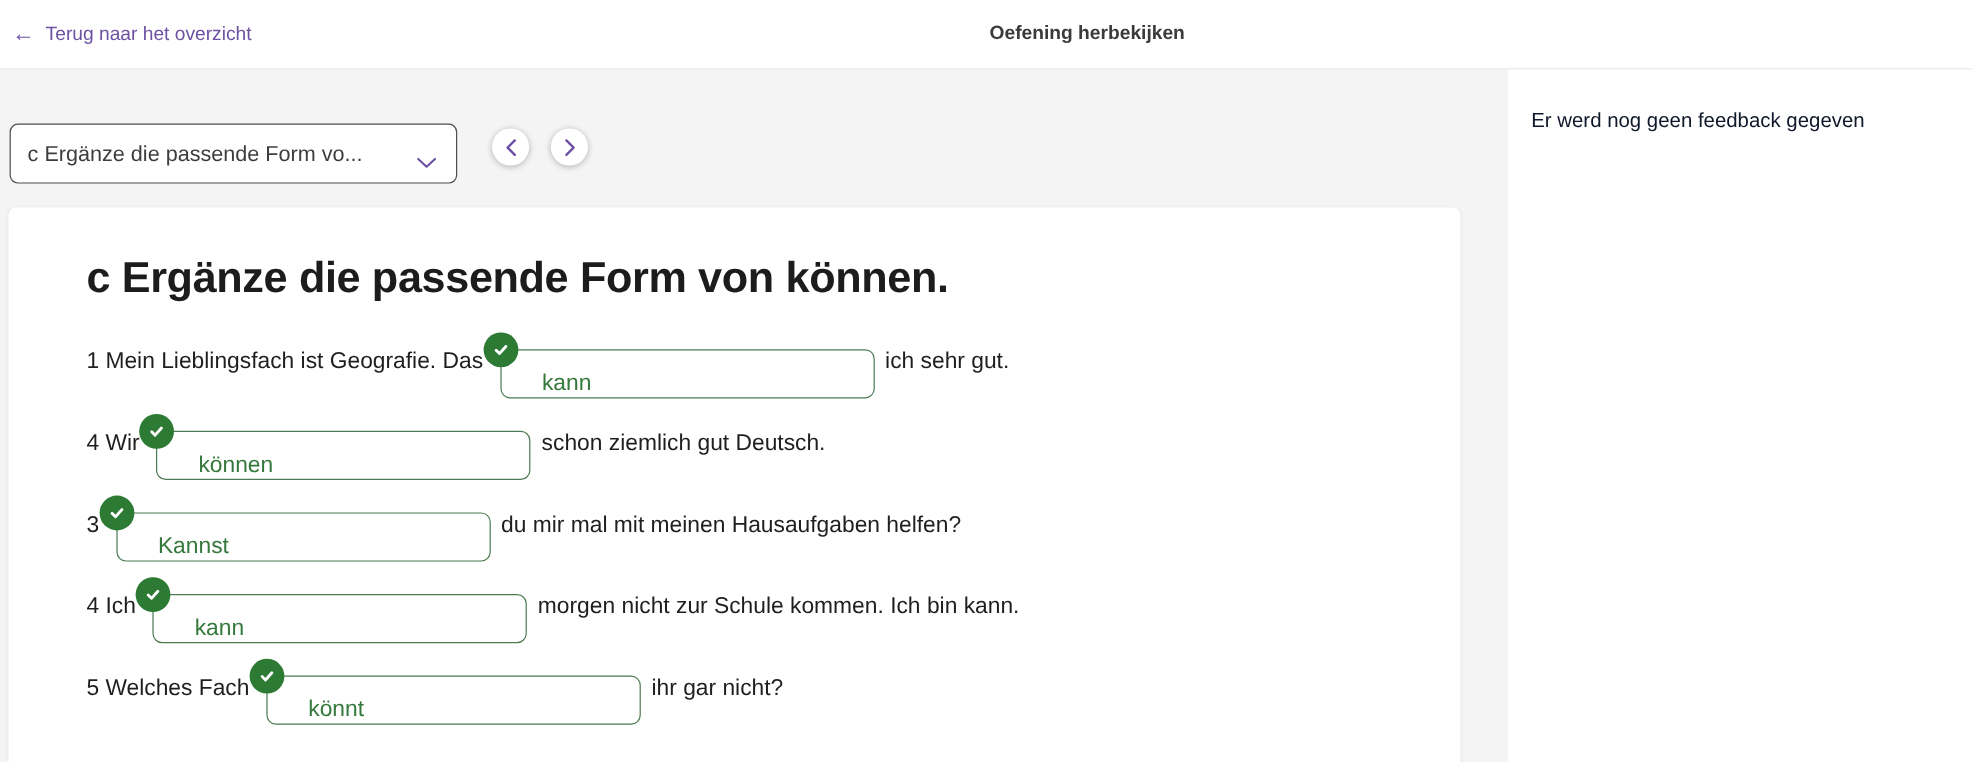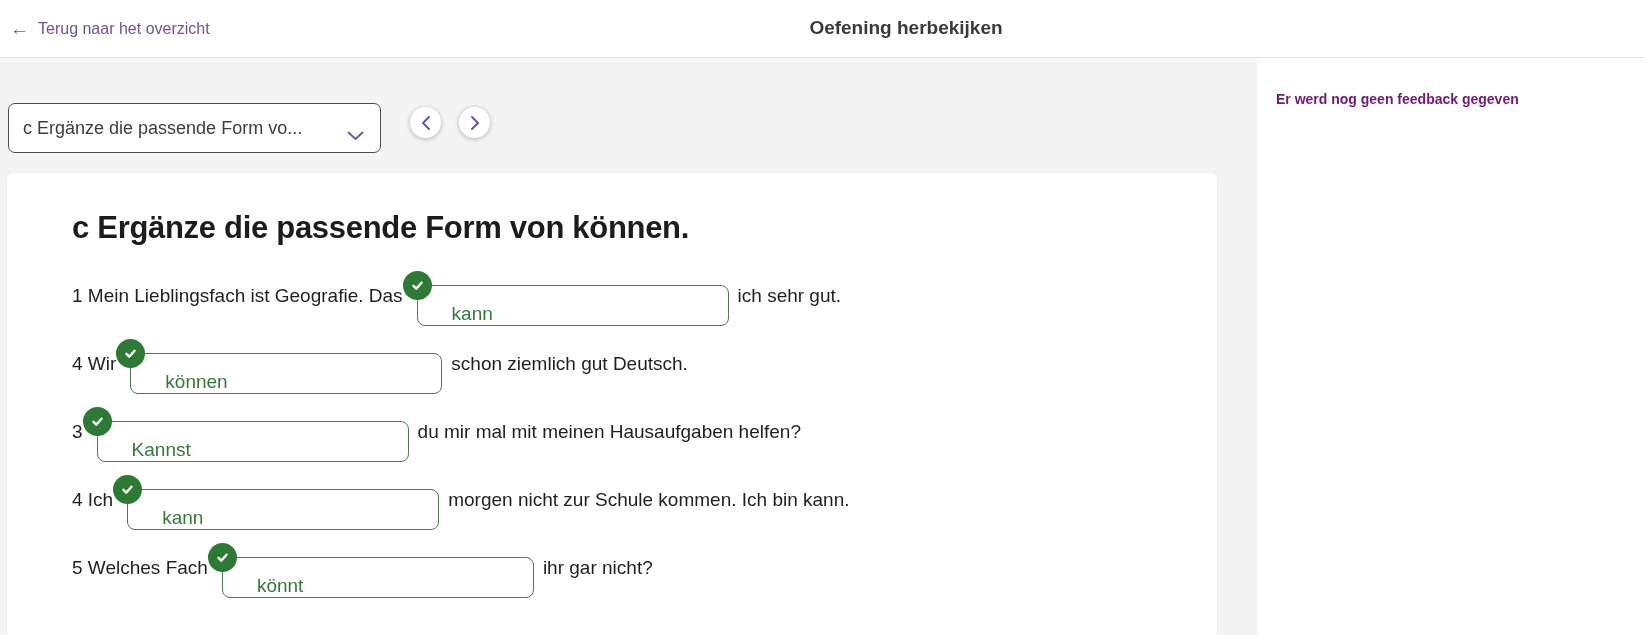--- a/index.html
+++ b/index.html
@@ -18,21 +18,21 @@
   }
   .back-link {
     position: absolute; left: 10px; top: 0; height: 57px;
     display: flex; align-items: center; gap: 9px;
     color: #6d51a3; font-size: 16px; cursor: pointer; text-decoration: none;
   }
   .back-link .arrow { font-size: 19px; line-height: 1; }
   .page-title {
     position: absolute; left: 906px; top: 50%;
     transform: translate(-50%, -54%);
-    font-size: 19px; font-weight: 700; color: #3a3a3a; white-space: nowrap;
+    font-size: 16px; font-weight: 700; color: #3a3a3a; white-space: nowrap;
   }
 
   
   .content {
     position: absolute; top: 58px; left: 0; width: 1257px; bottom: 0;
     background: #f4f4f4;
   }
 
   
   .exercise-select {
@@ -56,21 +56,21 @@
   .nav-next { left: 459px; }
 
   
   .card {
     position: absolute; left: 7px; top: 115px; width: 1210px; bottom: -10px;
     background: #ffffff; border-radius: 6px 6px 0 0;
     box-shadow: 0 1px 3px rgba(0,0,0,0.07);
     padding: 37px 40px 0 65px;
   }
   .exercise-heading {
-    font-size: 31px; font-weight: 700; color: #1c1c1c;
+    font-size: 36px; font-weight: 700; color: #1c1c1c;
     letter-spacing: -0.3px; margin-bottom: 39px;
   }
   .rows { display: flex; flex-direction: column; }
   .exercise-row {
     display: flex; align-items: flex-start; height: 41px; margin-bottom: 27px;
     font-size: 19px; color: #1f1f1f; white-space: nowrap;
   }
   .answer-wrap {
     position: relative; margin: 0 9px 0 14px; height: 41px;
   }
@@ -85,21 +85,21 @@
     border-radius: 50%; background: #2c7a33;
     display: flex; align-items: center; justify-content: center;
   }
 
   
   .feedback-panel {
     position: absolute; top: 58px; left: 1257px; width: 387px; bottom: 0;
     background: #ffffff; padding: 33px 18px 0 19px;
   }
   .feedback-message {
-    font-size: 14px; font-weight: 700; color: #701a75; white-space: nowrap;
+    font-size: 17px; font-weight: 400; color: #0f172a; white-space: nowrap;
   }
 </style>
 </head>
 <body>
 
 <header class="topbar">
   <a class="back-link">
     <span class="arrow">←</span>
     <span>Terug naar het overzicht</span>
   </a>

